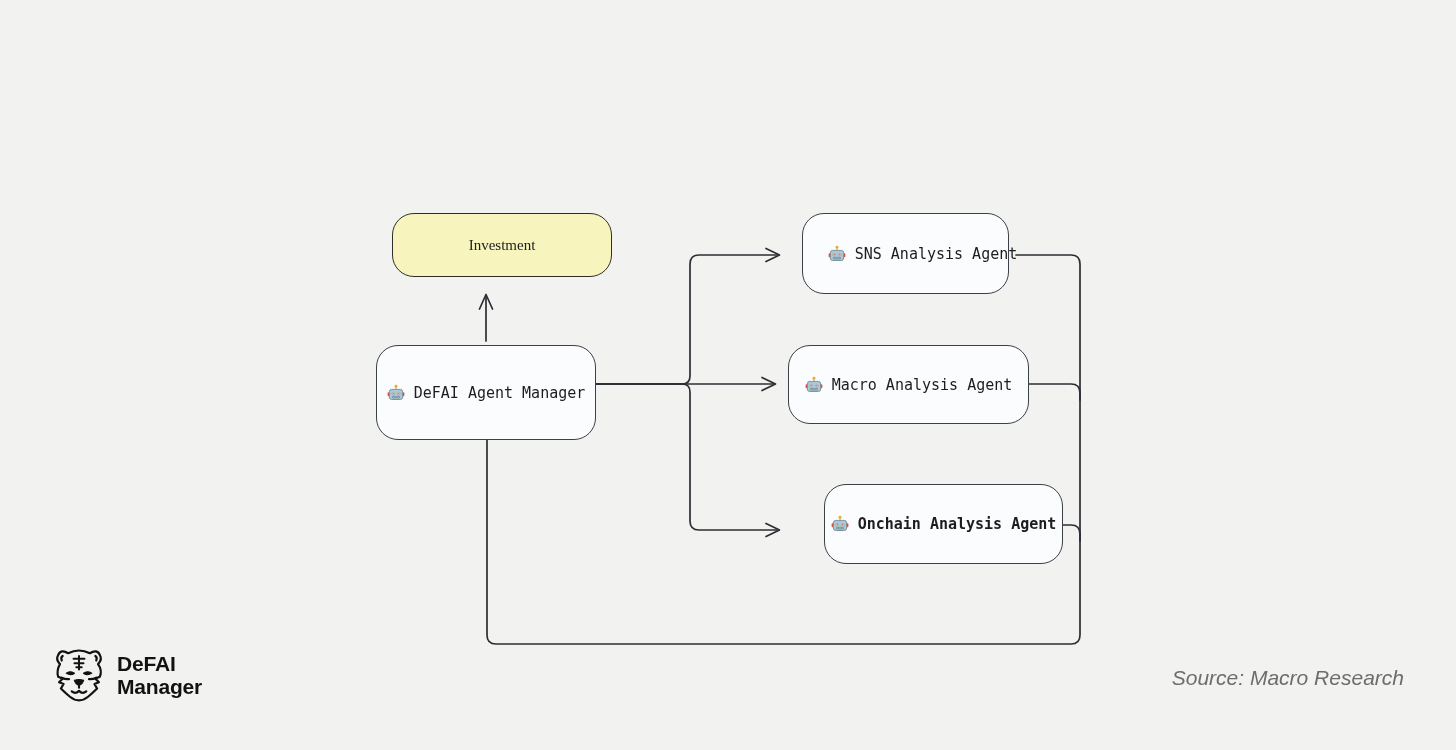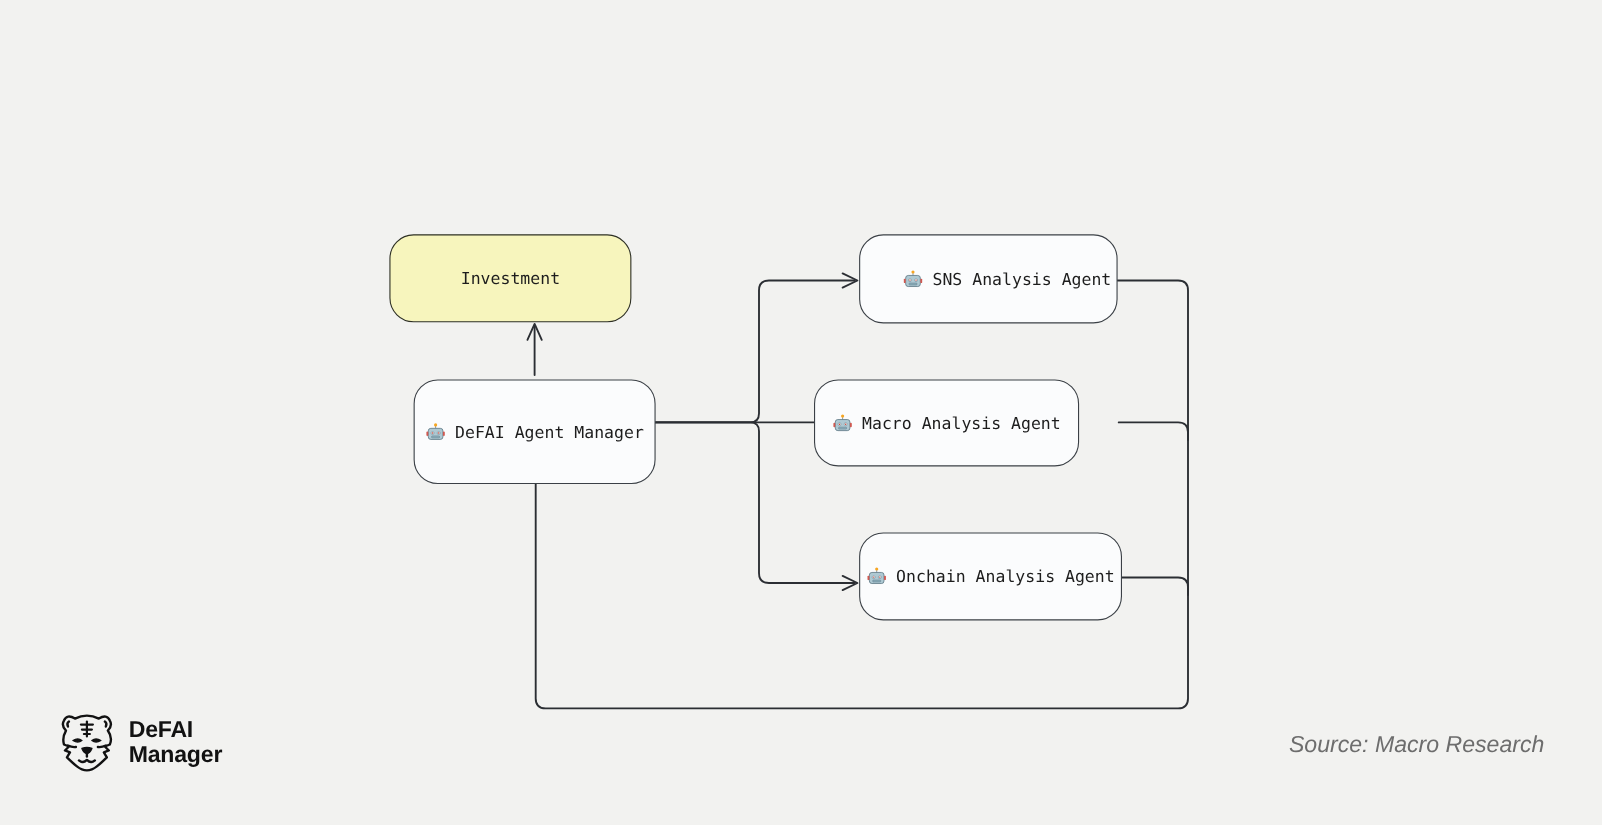--- a/index.html
+++ b/index.html
@@ -26,25 +26,25 @@
     position: absolute; box-sizing: border-box;
     display: flex; align-items: center; justify-content: center; gap: 9px;
     border: 1.5px solid #3b4046; border-radius: 22px;
     background: #fbfcfd;
     font-family: "DejaVu Sans Mono", monospace;
     font-size: 15px; font-weight: 500; color: #1d1d1d;
     white-space: nowrap;
   }
   .node--highlight { background: #f7f5bd; border-color: #2e3025; }
 
-  .node-investment { left: 354px; top: 213px; width: 220px; height: 80px; }
+  .node-investment { left: 392px; top: 213px; width: 220px; height: 64px; font-family: Liberation Serif, serif; }
   .node-manager    { left: 376px; top: 345px; width: 220px; height: 95px; }
-  .node-sns        { left: 781px; top: 213px; width: 235px; height: 81px; padding-left: 34px; }
-  .node-macro      { left: 740px; top: 345px; width: 241px; height: 79px; }
-  .node-onchain    { left: 781px; top: 484px; width: 239px; height: 80px; }
+  .node-sns        { left: 802px; top: 213px; width: 207px; height: 81px; padding-left: 34px; }
+  .node-macro      { left: 788px; top: 345px; width: 241px; height: 79px; }
+  .node-onchain    { left: 824px; top: 484px; width: 239px; height: 80px; font-weight: bold; }
 
   .robot-icon { flex: 0 0 auto; display: block; }
 
   .footer-logo {
     position: absolute; left: 50px; top: 646px;
     display: flex; align-items: center; gap: 9px;
   }
   .logo-text {
     font-size: 21px; font-weight: 700; color: #121212;
     line-height: 23px; letter-spacing: -0.2px;

